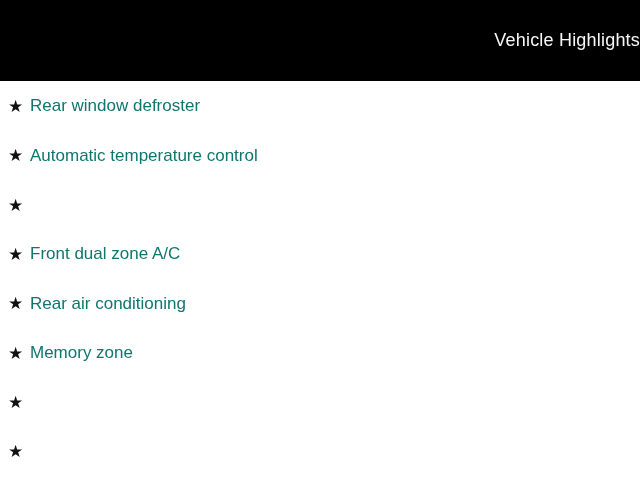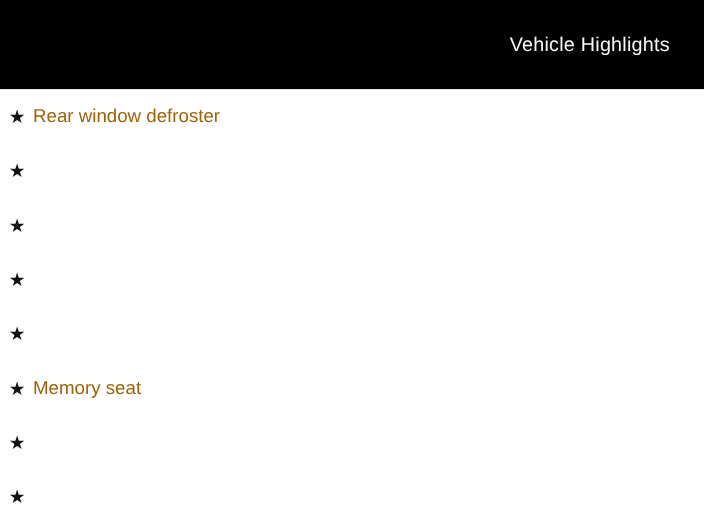--- a/index.html
+++ b/index.html
@@ -18,21 +18,20 @@
     background: #ffffff;
   }
   .header {
     box-sizing: border-box;
     width: 640px;
     height: 81px;
     background: #000000;
     display: flex;
     align-items: center;
     justify-content: flex-end;
-    padding-right: 31px;
   }
   .header-title {
     color: #f7f7f7;
     font-size: 18px;
     letter-spacing: 0.2px;
     white-space: nowrap;
   }
   .highlights-list {
     list-style: none;
     margin: 0;
@@ -46,21 +45,21 @@
   }
   .star-icon {
     width: 22px;
     flex: 0 0 22px;
     color: #111111;
     font-size: 17px;
     line-height: 1;
     text-align: left;
   }
   .highlight-label {
-    color: #a16207;
+    color: #0f766e;
     font-size: 17px;
     line-height: 1.2;
     white-space: nowrap;
   }
 </style>
 </head>
 <body>
 
 <div class="screen">
 
@@ -68,33 +67,36 @@
     <span class="header-title">Vehicle Highlights</span>
   </div>
 
   <ul class="highlights-list">
     <li class="highlight-item">
       <span class="star-icon">★</span>
       <span class="highlight-label">Rear window defroster</span>
     </li>
     <li class="highlight-item">
       <span class="star-icon">★</span>
+      <span class="highlight-label">Automatic temperature control</span>
     </li>
     <li class="highlight-item">
       <span class="star-icon">★</span>
     </li>
     <li class="highlight-item">
       <span class="star-icon">★</span>
+      <span class="highlight-label">Front dual zone A/C</span>
     </li>
     <li class="highlight-item">
       <span class="star-icon">★</span>
+      <span class="highlight-label">Rear air conditioning</span>
     </li>
     <li class="highlight-item">
       <span class="star-icon">★</span>
-      <span class="highlight-label">Memory seat</span>
+      <span class="highlight-label">Memory zone</span>
     </li>
     <li class="highlight-item">
       <span class="star-icon">★</span>
     </li>
     <li class="highlight-item">
       <span class="star-icon">★</span>
     </li>
   </ul>
 
 </div>

